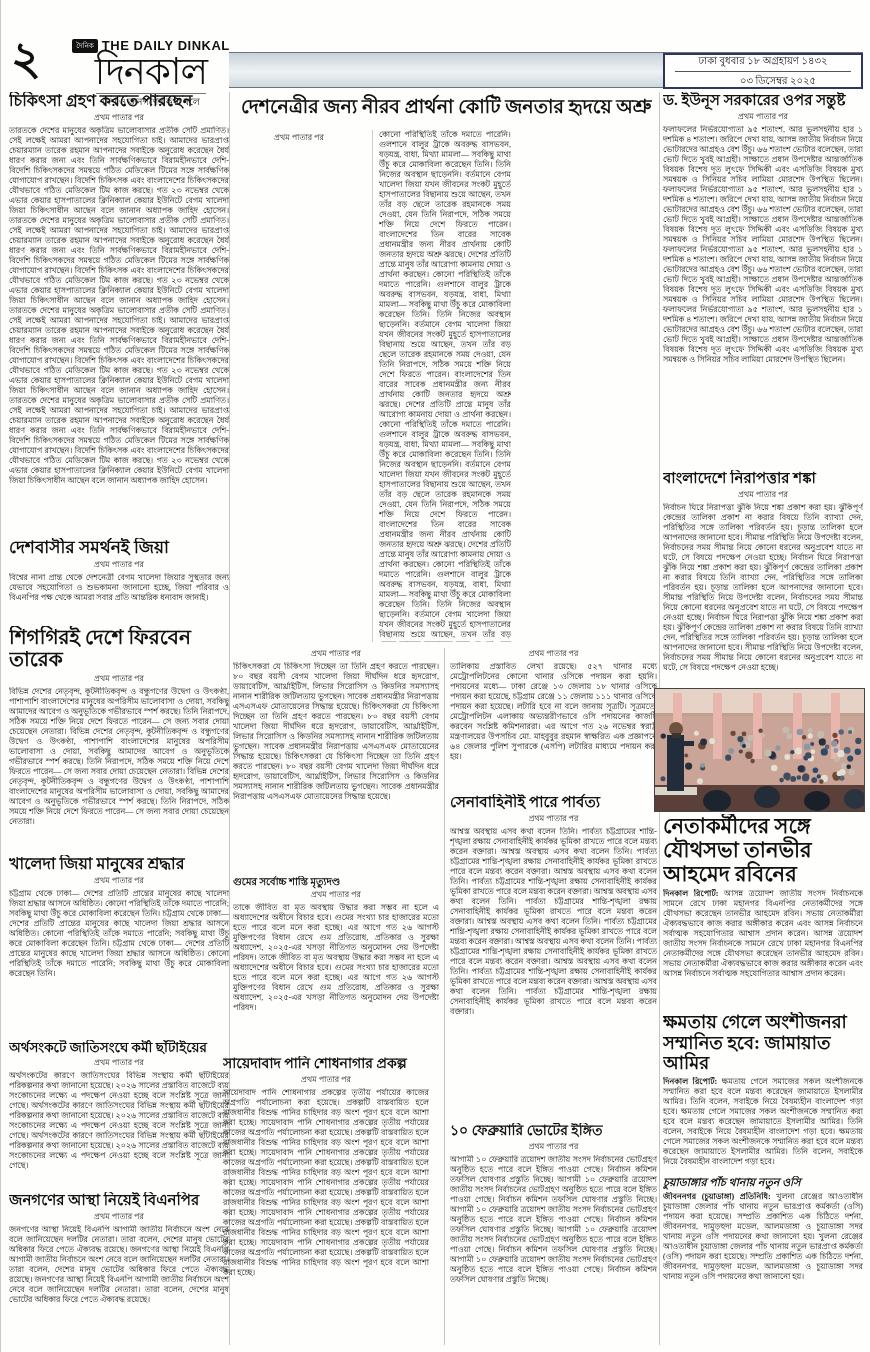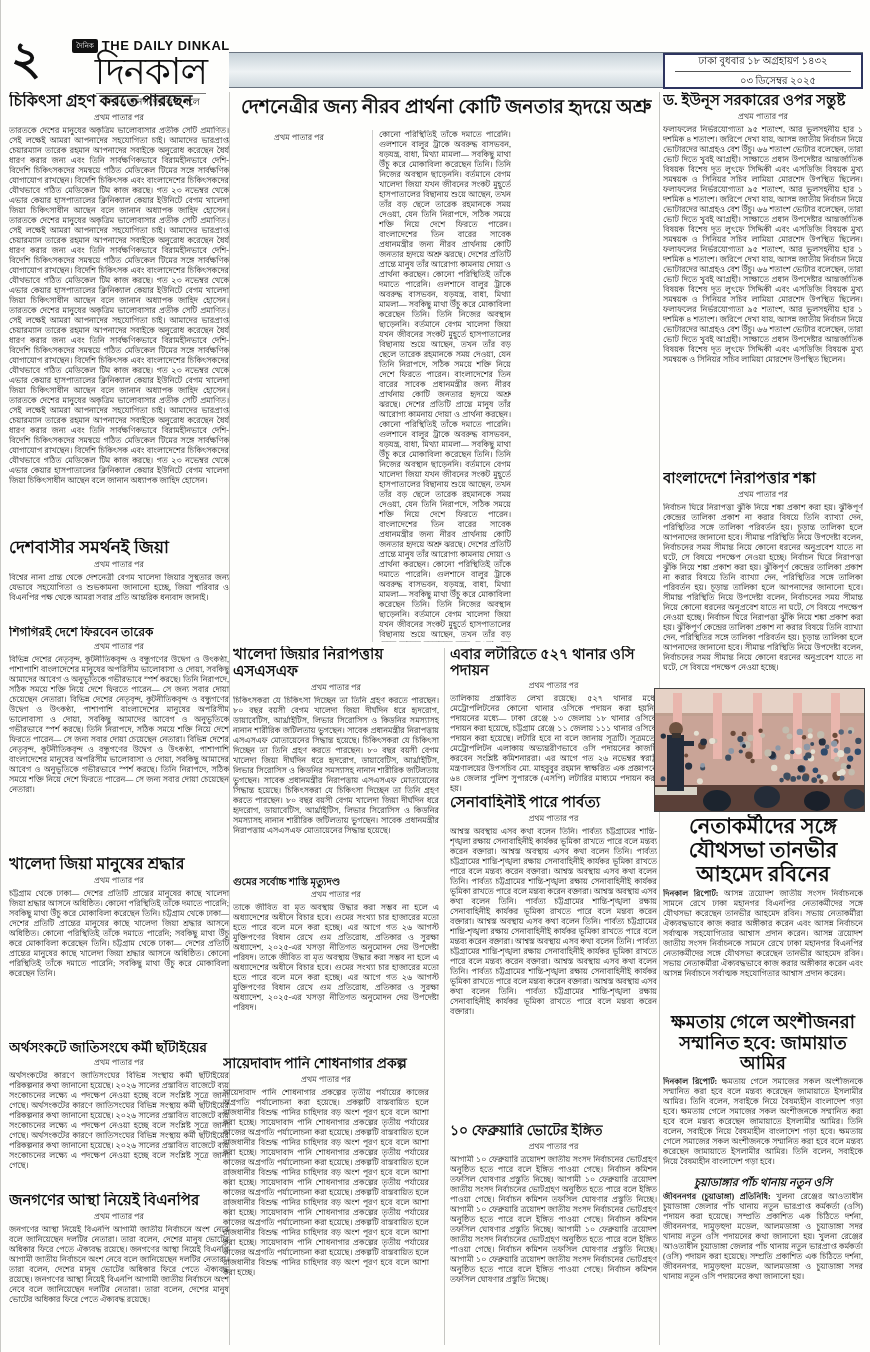--- a/index.html
+++ b/index.html
@@ -23,21 +23,21 @@
   .datebox .l1{font-size:10px;padding-bottom:1px;border-bottom:1px solid #555;margin:0 10px;}
   .datebox .l2{font-size:10px;padding-top:1px;padding-left:30px;}
   
   .vrule{position:absolute;width:1px;background:#c6c6c2;}
   
   .art{position:absolute;overflow:hidden;}
   .hl{font-weight:bold;text-align:left;line-height:1.12;}
   .kick{font-size:8px;text-align:center;margin:1px 0 2px;color:#222;}
   .bd{font-size:8px;line-height:10px;text-align:justify;overflow:hidden;}
   .bd b{font-size:8px;}
-  .bighl{font-weight:bold;text-align:center;line-height:1.15;}
+  .bighl{font-weight:bold;text-align:left;line-height:1.15;}
   .flexhl{display:flex;align-items:center;gap:8px;}
   .flexhl .dash{flex:1;border-top:1.5px solid #333;}
   .flexhl .t{white-space:nowrap;font-weight:bold;}
   .cols3{column-count:3;column-gap:14px;column-rule:1px solid #ccc;height:100%;}
   .photo{position:absolute;left:653px;top:688px;width:209px;height:122px;border:1px solid #444;
          overflow:hidden;background:#caa89a;}
   .photo svg{display:block;}
 </style>
 </head>
 <body>
@@ -69,21 +69,21 @@
     <div class="bd" style="height:408px;">তারতকে দেশের মানুষের অকৃত্রিম ভালোবাসার প্রতীক সেটি প্রমাণিত। সেই লক্ষেই আমরা আপনাদের সহযোগিতা চাই। আমাদের ভারপ্রাপ্ত চেয়ারম্যান তারেক রহমান আপনাদের সবাইকে অনুরোধ করেছেন ধৈর্য ধারণ করার জন্য এবং তিনি সার্বক্ষণিকভাবে বিরামহীনভাবে দেশি-বিদেশি চিকিৎসকদের সমন্বয়ে গঠিত মেডিকেল টিমের সঙ্গে সার্বক্ষণিক যোগাযোগ রাখছেন। বিদেশি চিকিৎসক এবং বাংলাদেশের চিকিৎসকদের যৌথভাবে গঠিত মেডিকেল টিম কাজ করছে। গত ২৩ নভেম্বর থেকে এভার কেয়ার হাসপাতালের ক্লিনিক্যাল কেয়ার ইউনিটে বেগম খালেদা জিয়া চিকিৎসাধীন আছেন বলে জানান অধ্যাপক জাহিদ হোসেন। তারতকে দেশের মানুষের অকৃত্রিম ভালোবাসার প্রতীক সেটি প্রমাণিত। সেই লক্ষেই আমরা আপনাদের সহযোগিতা চাই। আমাদের ভারপ্রাপ্ত চেয়ারম্যান তারেক রহমান আপনাদের সবাইকে অনুরোধ করেছেন ধৈর্য ধারণ করার জন্য এবং তিনি সার্বক্ষণিকভাবে বিরামহীনভাবে দেশি-বিদেশি চিকিৎসকদের সমন্বয়ে গঠিত মেডিকেল টিমের সঙ্গে সার্বক্ষণিক যোগাযোগ রাখছেন। বিদেশি চিকিৎসক এবং বাংলাদেশের চিকিৎসকদের যৌথভাবে গঠিত মেডিকেল টিম কাজ করছে। গত ২৩ নভেম্বর থেকে এভার কেয়ার হাসপাতালের ক্লিনিক্যাল কেয়ার ইউনিটে বেগম খালেদা জিয়া চিকিৎসাধীন আছেন বলে জানান অধ্যাপক জাহিদ হোসেন। তারতকে দেশের মানুষের অকৃত্রিম ভালোবাসার প্রতীক সেটি প্রমাণিত। সেই লক্ষেই আমরা আপনাদের সহযোগিতা চাই। আমাদের ভারপ্রাপ্ত চেয়ারম্যান তারেক রহমান আপনাদের সবাইকে অনুরোধ করেছেন ধৈর্য ধারণ করার জন্য এবং তিনি সার্বক্ষণিকভাবে বিরামহীনভাবে দেশি-বিদেশি চিকিৎসকদের সমন্বয়ে গঠিত মেডিকেল টিমের সঙ্গে সার্বক্ষণিক যোগাযোগ রাখছেন। বিদেশি চিকিৎসক এবং বাংলাদেশের চিকিৎসকদের যৌথভাবে গঠিত মেডিকেল টিম কাজ করছে। গত ২৩ নভেম্বর থেকে এভার কেয়ার হাসপাতালের ক্লিনিক্যাল কেয়ার ইউনিটে বেগম খালেদা জিয়া চিকিৎসাধীন আছেন বলে জানান অধ্যাপক জাহিদ হোসেন। তারতকে দেশের মানুষের অকৃত্রিম ভালোবাসার প্রতীক সেটি প্রমাণিত। সেই লক্ষেই আমরা আপনাদের সহযোগিতা চাই। আমাদের ভারপ্রাপ্ত চেয়ারম্যান তারেক রহমান আপনাদের সবাইকে অনুরোধ করেছেন ধৈর্য ধারণ করার জন্য এবং তিনি সার্বক্ষণিকভাবে বিরামহীনভাবে দেশি-বিদেশি চিকিৎসকদের সমন্বয়ে গঠিত মেডিকেল টিমের সঙ্গে সার্বক্ষণিক যোগাযোগ রাখছেন। বিদেশি চিকিৎসক এবং বাংলাদেশের চিকিৎসকদের যৌথভাবে গঠিত মেডিকেল টিম কাজ করছে। গত ২৩ নভেম্বর থেকে এভার কেয়ার হাসপাতালের ক্লিনিক্যাল কেয়ার ইউনিটে বেগম খালেদা জিয়া চিকিৎসাধীন আছেন বলে জানান অধ্যাপক জাহিদ হোসেন।</div>
   </div>
 
   <div class="art" style="left:8px;top:538px;width:220px;height:86px;">
     <div class="hl" style="font-size:17px;">দেশবাসীর সমর্থনই জিয়া</div>
     <div class="kick">প্রথম পাতার পর</div>
     <div class="bd" style="height:54px;">বিশ্বের নানা প্রান্ত থেকে দেশনেত্রী বেগম খালেদা জিয়ার সুস্থতার জন্য যেভাবে সহযোগিতা ও শুভকামনা জানানো হচ্ছে, জিয়া পরিবার ও বিএনপির পক্ষ থেকে আমরা সবার প্রতি আন্তরিক ধন্যবাদ জানাই।</div>
   </div>
 
   <div class="art" style="left:8px;top:626px;width:220px;height:227px;">
-    <div class="hl" style="font-size:12px;">শিগগিরই দেশে ফিরবেন তারেক</div>
+    <div class="hl" style="font-size:20px;">শিগগিরই দেশে ফিরবেন তারেক</div>
     <div class="kick">প্রথম পাতার পর</div>
     <div class="bd" style="height:194px;">বিভিন্ন দেশের নেতৃবৃন্দ, কূটনীতিকবৃন্দ ও বন্ধুগণের উদ্বেগ ও উৎকণ্ঠা, পাশাপাশি বাংলাদেশের মানুষের অপরিসীম ভালোবাসা ও দোয়া, সবকিছু আমাদের আবেগ ও অনুভূতিকে গভীরভাবে স্পর্শ করছে। তিনি নিরাপদে, সঠিক সময়ে শক্তি নিয়ে দেশে ফিরতে পারেন— সে জন্য সবার দোয়া চেয়েছেন নেতারা। বিভিন্ন দেশের নেতৃবৃন্দ, কূটনীতিকবৃন্দ ও বন্ধুগণের উদ্বেগ ও উৎকণ্ঠা, পাশাপাশি বাংলাদেশের মানুষের অপরিসীম ভালোবাসা ও দোয়া, সবকিছু আমাদের আবেগ ও অনুভূতিকে গভীরভাবে স্পর্শ করছে। তিনি নিরাপদে, সঠিক সময়ে শক্তি নিয়ে দেশে ফিরতে পারেন— সে জন্য সবার দোয়া চেয়েছেন নেতারা। বিভিন্ন দেশের নেতৃবৃন্দ, কূটনীতিকবৃন্দ ও বন্ধুগণের উদ্বেগ ও উৎকণ্ঠা, পাশাপাশি বাংলাদেশের মানুষের অপরিসীম ভালোবাসা ও দোয়া, সবকিছু আমাদের আবেগ ও অনুভূতিকে গভীরভাবে স্পর্শ করছে। তিনি নিরাপদে, সঠিক সময়ে শক্তি নিয়ে দেশে ফিরতে পারেন— সে জন্য সবার দোয়া চেয়েছেন নেতারা।</div>
   </div>
 
   <div class="art" style="left:8px;top:855px;width:220px;height:183px;">
     <div class="hl" style="font-size:16px;">খালেদা জিয়া মানুষের শ্রদ্ধার</div>
     <div class="kick">প্রথম পাতার পর</div>
     <div class="bd" style="height:150px;">চট্টগ্রাম থেকে ঢাকা— দেশের প্রতিটি প্রান্তের মানুষের কাছে খালেদা জিয়া শ্রদ্ধার আসনে অধিষ্ঠিত। কোনো পরিস্থিতিই তাঁকে দমাতে পারেনি; সবকিছু মাথা উঁচু করে মোকাবিলা করেছেন তিনি। চট্টগ্রাম থেকে ঢাকা— দেশের প্রতিটি প্রান্তের মানুষের কাছে খালেদা জিয়া শ্রদ্ধার আসনে অধিষ্ঠিত। কোনো পরিস্থিতিই তাঁকে দমাতে পারেনি; সবকিছু মাথা উঁচু করে মোকাবিলা করেছেন তিনি। চট্টগ্রাম থেকে ঢাকা— দেশের প্রতিটি প্রান্তের মানুষের কাছে খালেদা জিয়া শ্রদ্ধার আসনে অধিষ্ঠিত। কোনো পরিস্থিতিই তাঁকে দমাতে পারেনি; সবকিছু মাথা উঁচু করে মোকাবিলা করেছেন তিনি।</div>
   </div>
 
@@ -105,27 +105,25 @@
       <span class="t" style="font-size:19px;">দেশনেত্রীর জন্য নীরব প্রার্থনা কোটি জনতার হৃদয়ে অশ্রু</span>
       <span class="dash"></span>
     </div>
     <div class="cols3" style="margin-top:6px;height:512px;">
       <div class="kick">প্রথম পাতার পর</div>
       <div class="bd">কোনো পরিস্থিতিই তাঁকে দমাতে পারেনি। গুলশানে বালুর ট্রাকে অবরুদ্ধ বাসভবন, ষড়যন্ত্র, বাধা, মিথ্যা মামলা— সবকিছু মাথা উঁচু করে মোকাবিলা করেছেন তিনি। তিনি নিজের অবস্থান ছাড়েননি। বর্তমানে বেগম খালেদা জিয়া যখন জীবনের সংকট মুহূর্তে হাসপাতালের বিছানায় শুয়ে আছেন, তখন তাঁর বড় ছেলে তারেক রহমানকে সময় দেওয়া, যেন তিনি নিরাপদে, সঠিক সময়ে শক্তি নিয়ে দেশে ফিরতে পারেন। বাংলাদেশের তিন বারের সাবেক প্রধানমন্ত্রীর জন্য নীরব প্রার্থনায় কোটি জনতার হৃদয়ে অশ্রু ঝরছে। দেশের প্রতিটি প্রান্তে মানুষ তাঁর আরোগ্য কামনায় দোয়া ও প্রার্থনা করছেন। কোনো পরিস্থিতিই তাঁকে দমাতে পারেনি। গুলশানে বালুর ট্রাকে অবরুদ্ধ বাসভবন, ষড়যন্ত্র, বাধা, মিথ্যা মামলা— সবকিছু মাথা উঁচু করে মোকাবিলা করেছেন তিনি। তিনি নিজের অবস্থান ছাড়েননি। বর্তমানে বেগম খালেদা জিয়া যখন জীবনের সংকট মুহূর্তে হাসপাতালের বিছানায় শুয়ে আছেন, তখন তাঁর বড় ছেলে তারেক রহমানকে সময় দেওয়া, যেন তিনি নিরাপদে, সঠিক সময়ে শক্তি নিয়ে দেশে ফিরতে পারেন। বাংলাদেশের তিন বারের সাবেক প্রধানমন্ত্রীর জন্য নীরব প্রার্থনায় কোটি জনতার হৃদয়ে অশ্রু ঝরছে। দেশের প্রতিটি প্রান্তে মানুষ তাঁর আরোগ্য কামনায় দোয়া ও প্রার্থনা করছেন। কোনো পরিস্থিতিই তাঁকে দমাতে পারেনি। গুলশানে বালুর ট্রাকে অবরুদ্ধ বাসভবন, ষড়যন্ত্র, বাধা, মিথ্যা মামলা— সবকিছু মাথা উঁচু করে মোকাবিলা করেছেন তিনি। তিনি নিজের অবস্থান ছাড়েননি। বর্তমানে বেগম খালেদা জিয়া যখন জীবনের সংকট মুহূর্তে হাসপাতালের বিছানায় শুয়ে আছেন, তখন তাঁর বড় ছেলে তারেক রহমানকে সময় দেওয়া, যেন তিনি নিরাপদে, সঠিক সময়ে শক্তি নিয়ে দেশে ফিরতে পারেন। বাংলাদেশের তিন বারের সাবেক প্রধানমন্ত্রীর জন্য নীরব প্রার্থনায় কোটি জনতার হৃদয়ে অশ্রু ঝরছে। দেশের প্রতিটি প্রান্তে মানুষ তাঁর আরোগ্য কামনায় দোয়া ও প্রার্থনা করছেন। কোনো পরিস্থিতিই তাঁকে দমাতে পারেনি। গুলশানে বালুর ট্রাকে অবরুদ্ধ বাসভবন, ষড়যন্ত্র, বাধা, মিথ্যা মামলা— সবকিছু মাথা উঁচু করে মোকাবিলা করেছেন তিনি। তিনি নিজের অবস্থান ছাড়েননি। বর্তমানে বেগম খালেদা জিয়া যখন জীবনের সংকট মুহূর্তে হাসপাতালের বিছানায় শুয়ে আছেন, তখন তাঁর বড় ছেলে তারেক রহমানকে সময় দেওয়া, যেন তিনি নিরাপদে, সঠিক সময়ে শক্তি নিয়ে দেশে ফিরতে পারেন। বাংলাদেশের তিন বারের সাবেক প্রধানমন্ত্রীর জন্য নীরব প্রার্থনায় কোটি জনতার হৃদয়ে অশ্রু ঝরছে। দেশের প্রতিটি প্রান্তে মানুষ তাঁর আরোগ্য কামনায় দোয়া ও প্রার্থনা করছেন। কোনো পরিস্থিতিই তাঁকে দমাতে পারেনি। গুলশানে বালুর ট্রাকে অবরুদ্ধ বাসভবন, ষড়যন্ত্র, বাধা, মিথ্যা মামলা— সবকিছু মাথা উঁচু করে মোকাবিলা করেছেন তিনি। তিনি নিজের অবস্থান ছাড়েননি। বর্তমানে বেগম খালেদা জিয়া যখন জীবনের সংকট মুহূর্তে হাসপাতালের বিছানায় শুয়ে আছেন, তখন তাঁর বড় ছেলে তারেক রহমানকে সময় দেওয়া, যেন তিনি নিরাপদে, সঠিক সময়ে শক্তি নিয়ে দেশে ফিরতে পারেন। বাংলাদেশের তিন বারের সাবেক প্রধানমন্ত্রীর জন্য নীরব প্রার্থনায় কোটি জনতার হৃদয়ে অশ্রু ঝরছে। দেশের প্রতিটি প্রান্তে মানুষ তাঁর আরোগ্য কামনায় দোয়া ও প্রার্থনা করছেন। কোনো পরিস্থিতিই তাঁকে দমাতে পারেনি। গুলশানে বালুর ট্রাকে অবরুদ্ধ বাসভবন, ষড়যন্ত্র, বাধা, মিথ্যা মামলা— সবকিছু মাথা উঁচু করে মোকাবিলা করেছেন তিনি। তিনি নিজের অবস্থান ছাড়েননি। বর্তমানে বেগম খালেদা জিয়া যখন জীবনের সংকট মুহূর্তে হাসপাতালের বিছানায় শুয়ে আছেন, তখন তাঁর বড় ছেলে তারেক রহমানকে সময় দেওয়া, যেন তিনি নিরাপদে, সঠিক সময়ে শক্তি নিয়ে দেশে ফিরতে পারেন। বাংলাদেশের তিন বারের সাবেক প্রধানমন্ত্রীর জন্য নীরব প্রার্থনায় কোটি জনতার হৃদয়ে অশ্রু ঝরছে। দেশের প্রতিটি প্রান্তে মানুষ তাঁর আরোগ্য কামনায় দোয়া ও প্রার্থনা করছেন। কোনো পরিস্থিতিই তাঁকে দমাতে পারেনি। গুলশানে বালুর ট্রাকে অবরুদ্ধ বাসভবন, ষড়যন্ত্র, বাধা, মিথ্যা মামলা— সবকিছু মাথা উঁচু করে মোকাবিলা করেছেন তিনি। তিনি নিজের অবস্থান ছাড়েননি। বর্তমানে বেগম খালেদা জিয়া যখন জীবনের সংকট মুহূর্তে হাসপাতালের বিছানায় শুয়ে আছেন, তখন তাঁর বড় ছেলে তারেক রহমানকে সময় দেওয়া, যেন তিনি নিরাপদে, সঠিক সময়ে শক্তি নিয়ে দেশে ফিরতে পারেন। বাংলাদেশের তিন বারের সাবেক প্রধানমন্ত্রীর জন্য নীরব প্রার্থনায় কোটি জনতার হৃদয়ে অশ্রু ঝরছে। দেশের প্রতিটি প্রান্তে মানুষ তাঁর আরোগ্য কামনায় দোয়া ও প্রার্থনা করছেন।</div>
     </div>
   </div>
 
   <div class="art" style="left:232px;top:646px;width:206px;height:227px;">
-    <div class="hl" style="font-size:15px;">খালেদা জিয়ার নিরাপত্তায় এসএসএফ</div>
     <div class="kick">প্রথম পাতার পর</div>
     <div class="bd" style="height:190px;">চিকিৎসকরা যে চিকিৎসা দিচ্ছেন তা তিনি গ্রহণ করতে পারছেন। ৮০ বছর বয়সী বেগম খালেদা জিয়া দীর্ঘদিন ধরে হৃদরোগ, ডায়াবেটিস, আর্থ্রাইটিস, লিভার সিরোসিস ও কিডনির সমস্যাসহ নানান শারীরিক জটিলতায় ভুগছেন। সাবেক প্রধানমন্ত্রীর নিরাপত্তায় এসএসএফ মোতায়েনের সিদ্ধান্ত হয়েছে। চিকিৎসকরা যে চিকিৎসা দিচ্ছেন তা তিনি গ্রহণ করতে পারছেন। ৮০ বছর বয়সী বেগম খালেদা জিয়া দীর্ঘদিন ধরে হৃদরোগ, ডায়াবেটিস, আর্থ্রাইটিস, লিভার সিরোসিস ও কিডনির সমস্যাসহ নানান শারীরিক জটিলতায় ভুগছেন। সাবেক প্রধানমন্ত্রীর নিরাপত্তায় এসএসএফ মোতায়েনের সিদ্ধান্ত হয়েছে। চিকিৎসকরা যে চিকিৎসা দিচ্ছেন তা তিনি গ্রহণ করতে পারছেন। ৮০ বছর বয়সী বেগম খালেদা জিয়া দীর্ঘদিন ধরে হৃদরোগ, ডায়াবেটিস, আর্থ্রাইটিস, লিভার সিরোসিস ও কিডনির সমস্যাসহ নানান শারীরিক জটিলতায় ভুগছেন। সাবেক প্রধানমন্ত্রীর নিরাপত্তায় এসএসএফ মোতায়েনের সিদ্ধান্ত হয়েছে।</div>
   </div>
 
   <div class="art" style="left:449px;top:646px;width:207px;height:146px;">
-    <div class="hl" style="font-size:14.5px;">এবার লটারিতে ৫২৭ থানার ওসি পদায়ন</div>
     <div class="kick">প্রথম পাতার পর</div>
     <div class="bd" style="height:112px;">তালিকায় প্রস্তাবিত লেখা রয়েছে। ৫২৭ থানার মধ্যে মেট্রোপলিটনের কোনো থানার ওসিকে পদায়ন করা হয়নি। পদায়নের মধ্যে— ঢাকা রেঞ্জে ১৩ জেলায় ১৮ থানার ওসিকে পদায়ন করা হয়েছে, চট্টগ্রাম রেঞ্জে ১১ জেলায় ১১১ থানার ওসিকে পদায়ন করা হয়েছে। লটারি হবে না বলে জানায় সূত্রটি। সূত্রমতে, মেট্রোপলিটন এলাকায় অভ্যন্তরীণভাবে ওসি পদায়নের কাজটি করবেন সংশ্লিষ্ট কমিশনাররা। এর আগে গত ২৬ নভেম্বর স্বরাষ্ট্র মন্ত্রণালয়ের উপসচিব মো. মাহবুবুর রহমান স্বাক্ষরিত এক প্রজ্ঞাপনে ৬৪ জেলার পুলিশ সুপারকে (এসপি) লটারির মাধ্যমে পদায়ন করা হয়।</div>
   </div>
 
   <div class="art" style="left:449px;top:794px;width:207px;height:327px;">
     <div class="hl" style="font-size:15px;">সেনাবাহিনীই পারে পার্বত্য</div>
     <div class="kick">প্রথম পাতার পর</div>
     <div class="bd" style="height:292px;">আশ্বস্ত অবস্থায় এসব কথা বলেন তিনি। পার্বত্য চট্টগ্রামের শান্তি-শৃঙ্খলা রক্ষায় সেনাবাহিনীই কার্যকর ভূমিকা রাখতে পারে বলে মন্তব্য করেন বক্তারা। আশ্বস্ত অবস্থায় এসব কথা বলেন তিনি। পার্বত্য চট্টগ্রামের শান্তি-শৃঙ্খলা রক্ষায় সেনাবাহিনীই কার্যকর ভূমিকা রাখতে পারে বলে মন্তব্য করেন বক্তারা। আশ্বস্ত অবস্থায় এসব কথা বলেন তিনি। পার্বত্য চট্টগ্রামের শান্তি-শৃঙ্খলা রক্ষায় সেনাবাহিনীই কার্যকর ভূমিকা রাখতে পারে বলে মন্তব্য করেন বক্তারা। আশ্বস্ত অবস্থায় এসব কথা বলেন তিনি। পার্বত্য চট্টগ্রামের শান্তি-শৃঙ্খলা রক্ষায় সেনাবাহিনীই কার্যকর ভূমিকা রাখতে পারে বলে মন্তব্য করেন বক্তারা। আশ্বস্ত অবস্থায় এসব কথা বলেন তিনি। পার্বত্য চট্টগ্রামের শান্তি-শৃঙ্খলা রক্ষায় সেনাবাহিনীই কার্যকর ভূমিকা রাখতে পারে বলে মন্তব্য করেন বক্তারা। আশ্বস্ত অবস্থায় এসব কথা বলেন তিনি। পার্বত্য চট্টগ্রামের শান্তি-শৃঙ্খলা রক্ষায় সেনাবাহিনীই কার্যকর ভূমিকা রাখতে পারে বলে মন্তব্য করেন বক্তারা। আশ্বস্ত অবস্থায় এসব কথা বলেন তিনি। পার্বত্য চট্টগ্রামের শান্তি-শৃঙ্খলা রক্ষায় সেনাবাহিনীই কার্যকর ভূমিকা রাখতে পারে বলে মন্তব্য করেন বক্তারা। আশ্বস্ত অবস্থায় এসব কথা বলেন তিনি। পার্বত্য চট্টগ্রামের শান্তি-শৃঙ্খলা রক্ষায় সেনাবাহিনীই কার্যকর ভূমিকা রাখতে পারে বলে মন্তব্য করেন বক্তারা।</div>
   </div>
 

